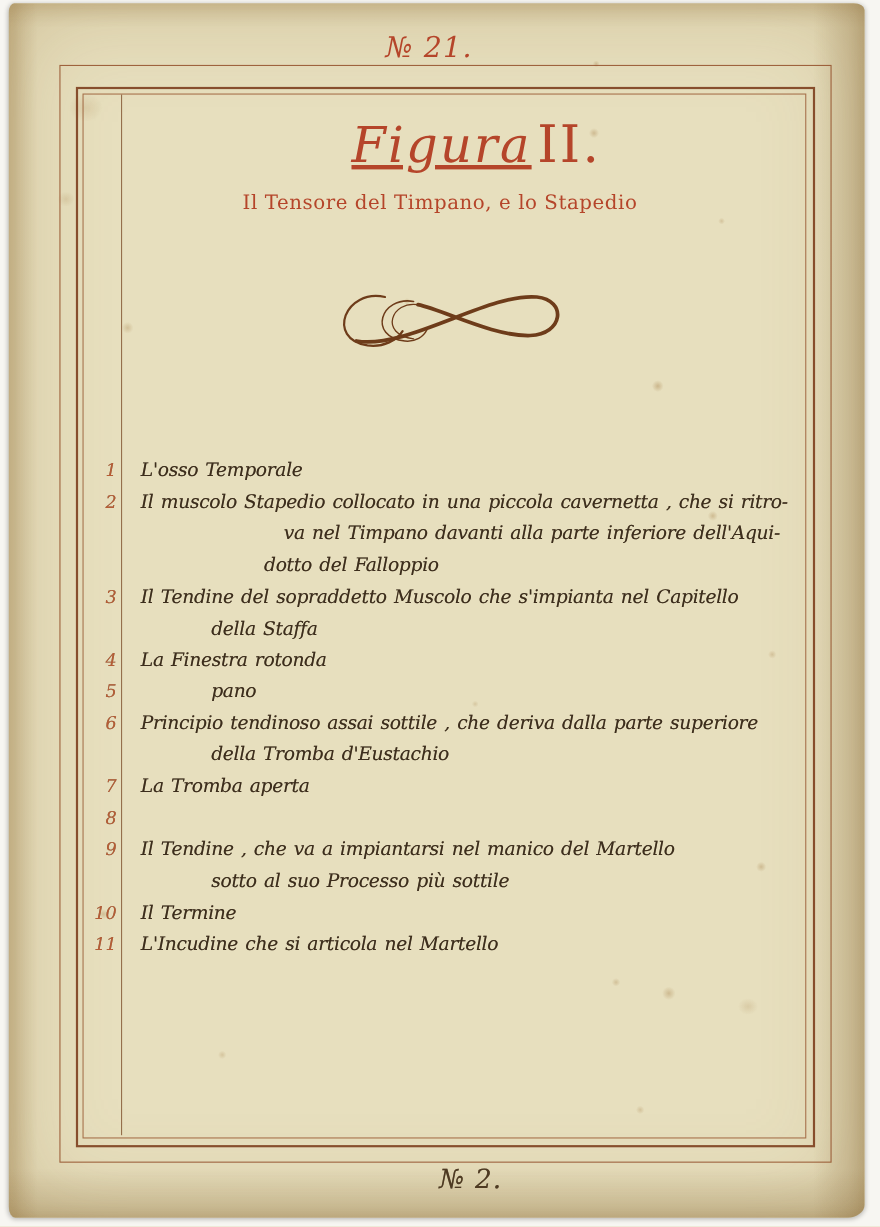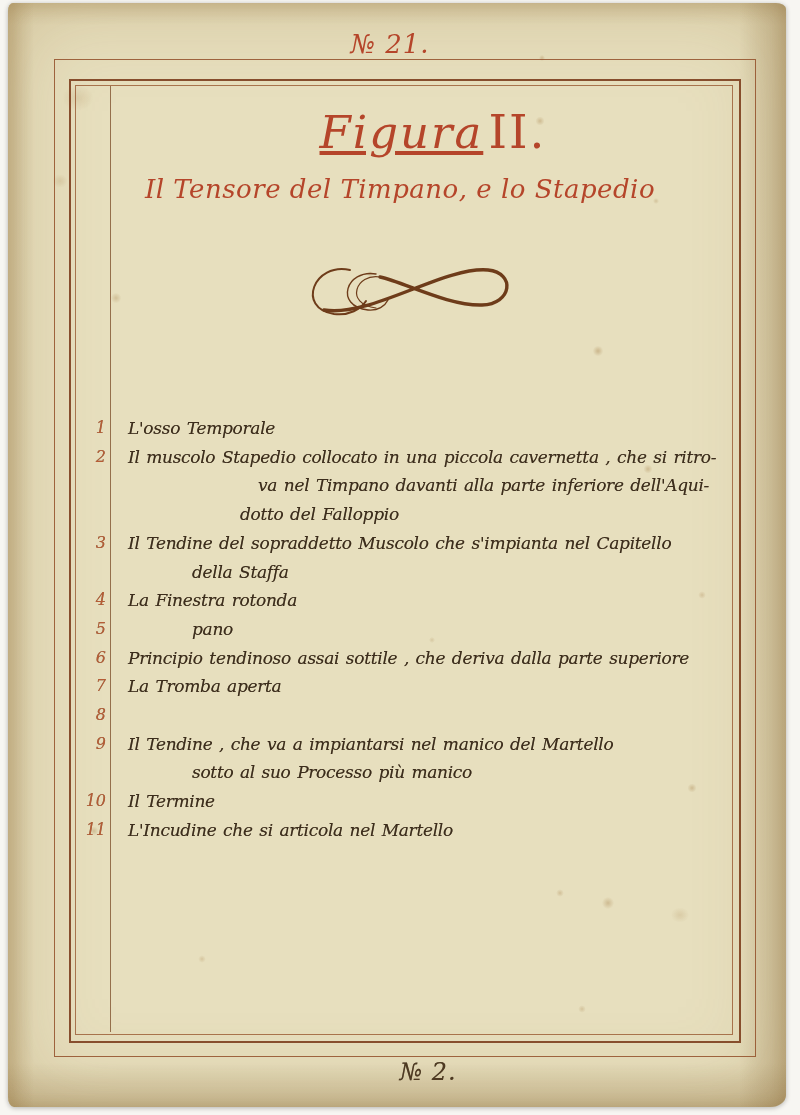--- a/index.html
+++ b/index.html
@@ -58,21 +58,21 @@
     font-style:italic;font-size:26px;letter-spacing:1px;
   }
   .title-line{
     position:absolute;left:133px;top:104px;width:600px;text-align:center;
     white-space:nowrap;
   }
   .title-word{font-style:italic;font-size:45px;letter-spacing:2px;text-decoration:underline;}
   .title-numeral{font-size:47px;letter-spacing:2px;text-align:right;}
   .subtitle{
     position:absolute;left:70px;top:174px;width:660px;text-align:center;
-    font-style:italic;font-size:26px;letter-spacing:.5px;white-space:nowrap;
+    font-size:18px;letter-spacing:.5px;white-space:nowrap;
   }
   .flourish{position:absolute;left:286px;top:256px;}
   
   .key-list{position:absolute;left:84px;top:414px;width:655px;}
   .item{display:flex;align-items:flex-start;}
   .num{
     flex:none;width:22px;text-align:right;
     font-style:italic;font-size:16px;line-height:28.7px;
     color:var(--number-ink,#b65c35);
   }
@@ -154,36 +154,37 @@
     <div class="item">
       <span class="num">5</span>
       <div class="lines">
         <div class="line ind-3">pano</div>
       </div>
     </div>
     <div class="item">
       <span class="num">6</span>
       <div class="lines">
         <div class="line ind-0">Principio tendinoso assai sottile , che deriva dalla parte superiore</div>
+        <div class="line ind-3">della Tromba d'Eustachio</div>
       </div>
     </div>
     <div class="item">
       <span class="num">7</span>
       <div class="lines">
         <div class="line ind-0">La Tromba aperta</div>
       </div>
     </div>
     <div class="item">
       <span class="num">8</span>
     </div>
     <div class="item">
       <span class="num">9</span>
       <div class="lines">
         <div class="line ind-0">Il Tendine , che va a impiantarsi nel manico  del Martello</div>
-        <div class="line ind-3">sotto al suo Processo più manico</div>
+        <div class="line ind-3">sotto al suo Processo più sottile</div>
       </div>
     </div>
     <div class="item">
       <span class="num">10</span>
       <div class="lines">
         <div class="line ind-0">Il Termine</div>
       </div>
     </div>
     <div class="item">
       <span class="num">11</span>

